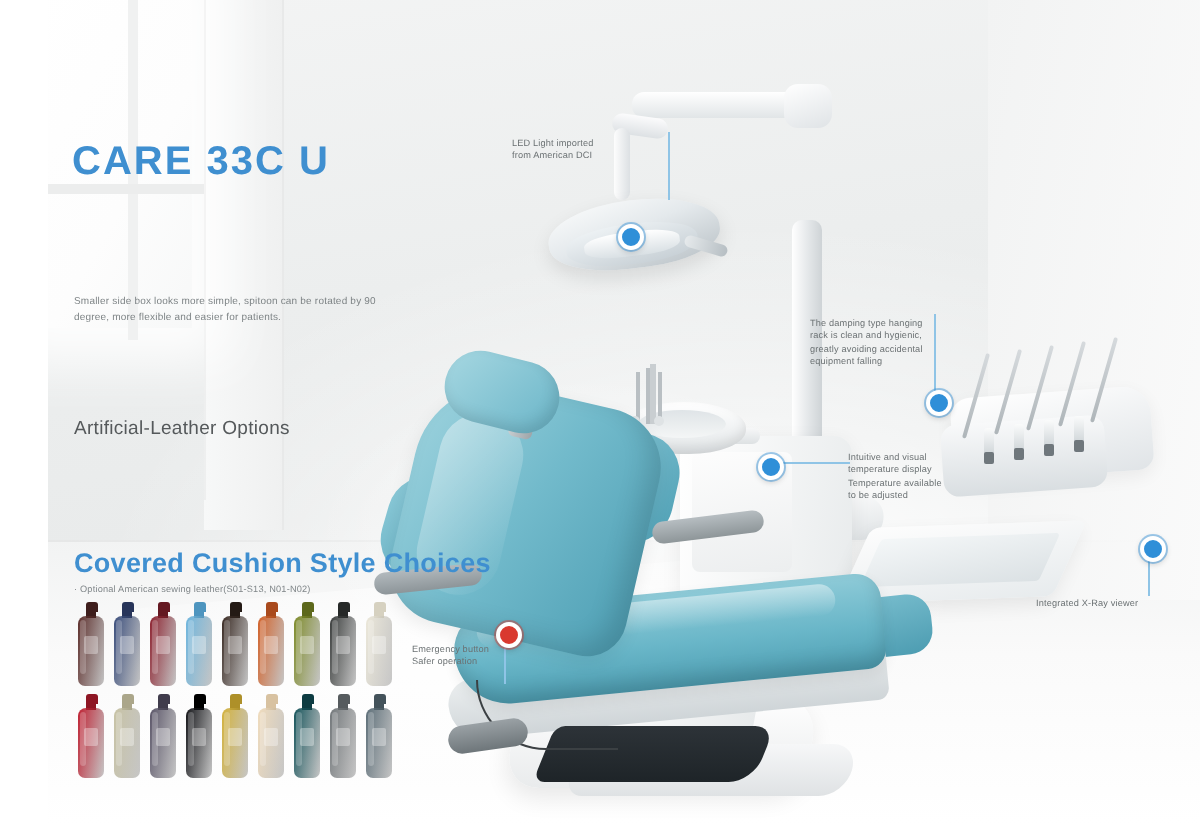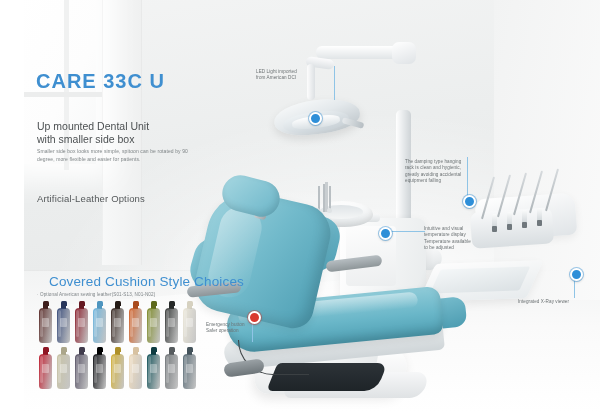--- a/index.html
+++ b/index.html
@@ -60,26 +60,26 @@
   }
   .sub1{
     position:absolute;left:13px;top:120px;
     font-size:10.5px;color:#4c5052;line-height:12.5px;
   }
   .sub1-note{
     position:absolute;left:13px;top:148px;width:160px;
     font-size:5px;color:#7e8486;line-height:7.5px;letter-spacing:0.1px;
   }
   .leather{
-    position:absolute;left:13px;top:193px;
+    position:absolute;left:13px;top:209px;
     font-size:9.5px;color:#55595b;letter-spacing:0.15px;
   }
   .cushion-title{
-    position:absolute;left:25px;top:274px;
-    font-size:13.5px;font-weight:normal;color:#3f8fd0;letter-spacing:0.15px;
+    position:absolute;left:13px;top:274px;
+    font-size:13.5px;font-weight:bold;color:#3f8fd0;letter-spacing:0.15px;
   }
   .cushion-note{
     position:absolute;left:13px;top:292px;
     font-size:4.6px;color:#7f8588;letter-spacing:0.1px;
   }
 
   
   .swatch-row{position:absolute;display:flex;gap:5px;}
   .row1{left:15px;top:301px;}
   .row2{left:15px;top:347px;}
@@ -413,24 +413,20 @@
     <div class="headrest"></div>
     <div class="armrest-l"></div>
     <div class="armrest-r"></div>
 
     <div class="pedal-blk"></div>
     <div class="pedal-cord"></div>
     <div class="pedal"></div>
   </div>
 
   <div class="h1">CARE  33C U</div>
-  <div class="sub1">
-    <div>Up mounted Dental Unit</div>
-    <div>with smaller side box</div>
-  </div>
   <div class="sub1-note">Smaller side box looks more simple,  spitoon can be rotated by 90 degree, more flexible and easier for patients.</div>
   <div class="leather">Artificial-Leather Options</div>
 
   <div class="cushion-title">Covered Cushion Style Choices</div>
   <div class="cushion-note">· Optional American sewing leather(S01-S13, N01-N02)</div>
   <div class="swatch-row row1" id="swatch-row-1">
       <div class="bottle">
         <div class="cap" style="background:#3e1e1c"></div>
         <div class="neck" style="background:#3e1e1c"></div>
         <div class="body" style="background:linear-gradient(100deg,#5d2f2c,rgba(0,0,0,0.22))"></div>

